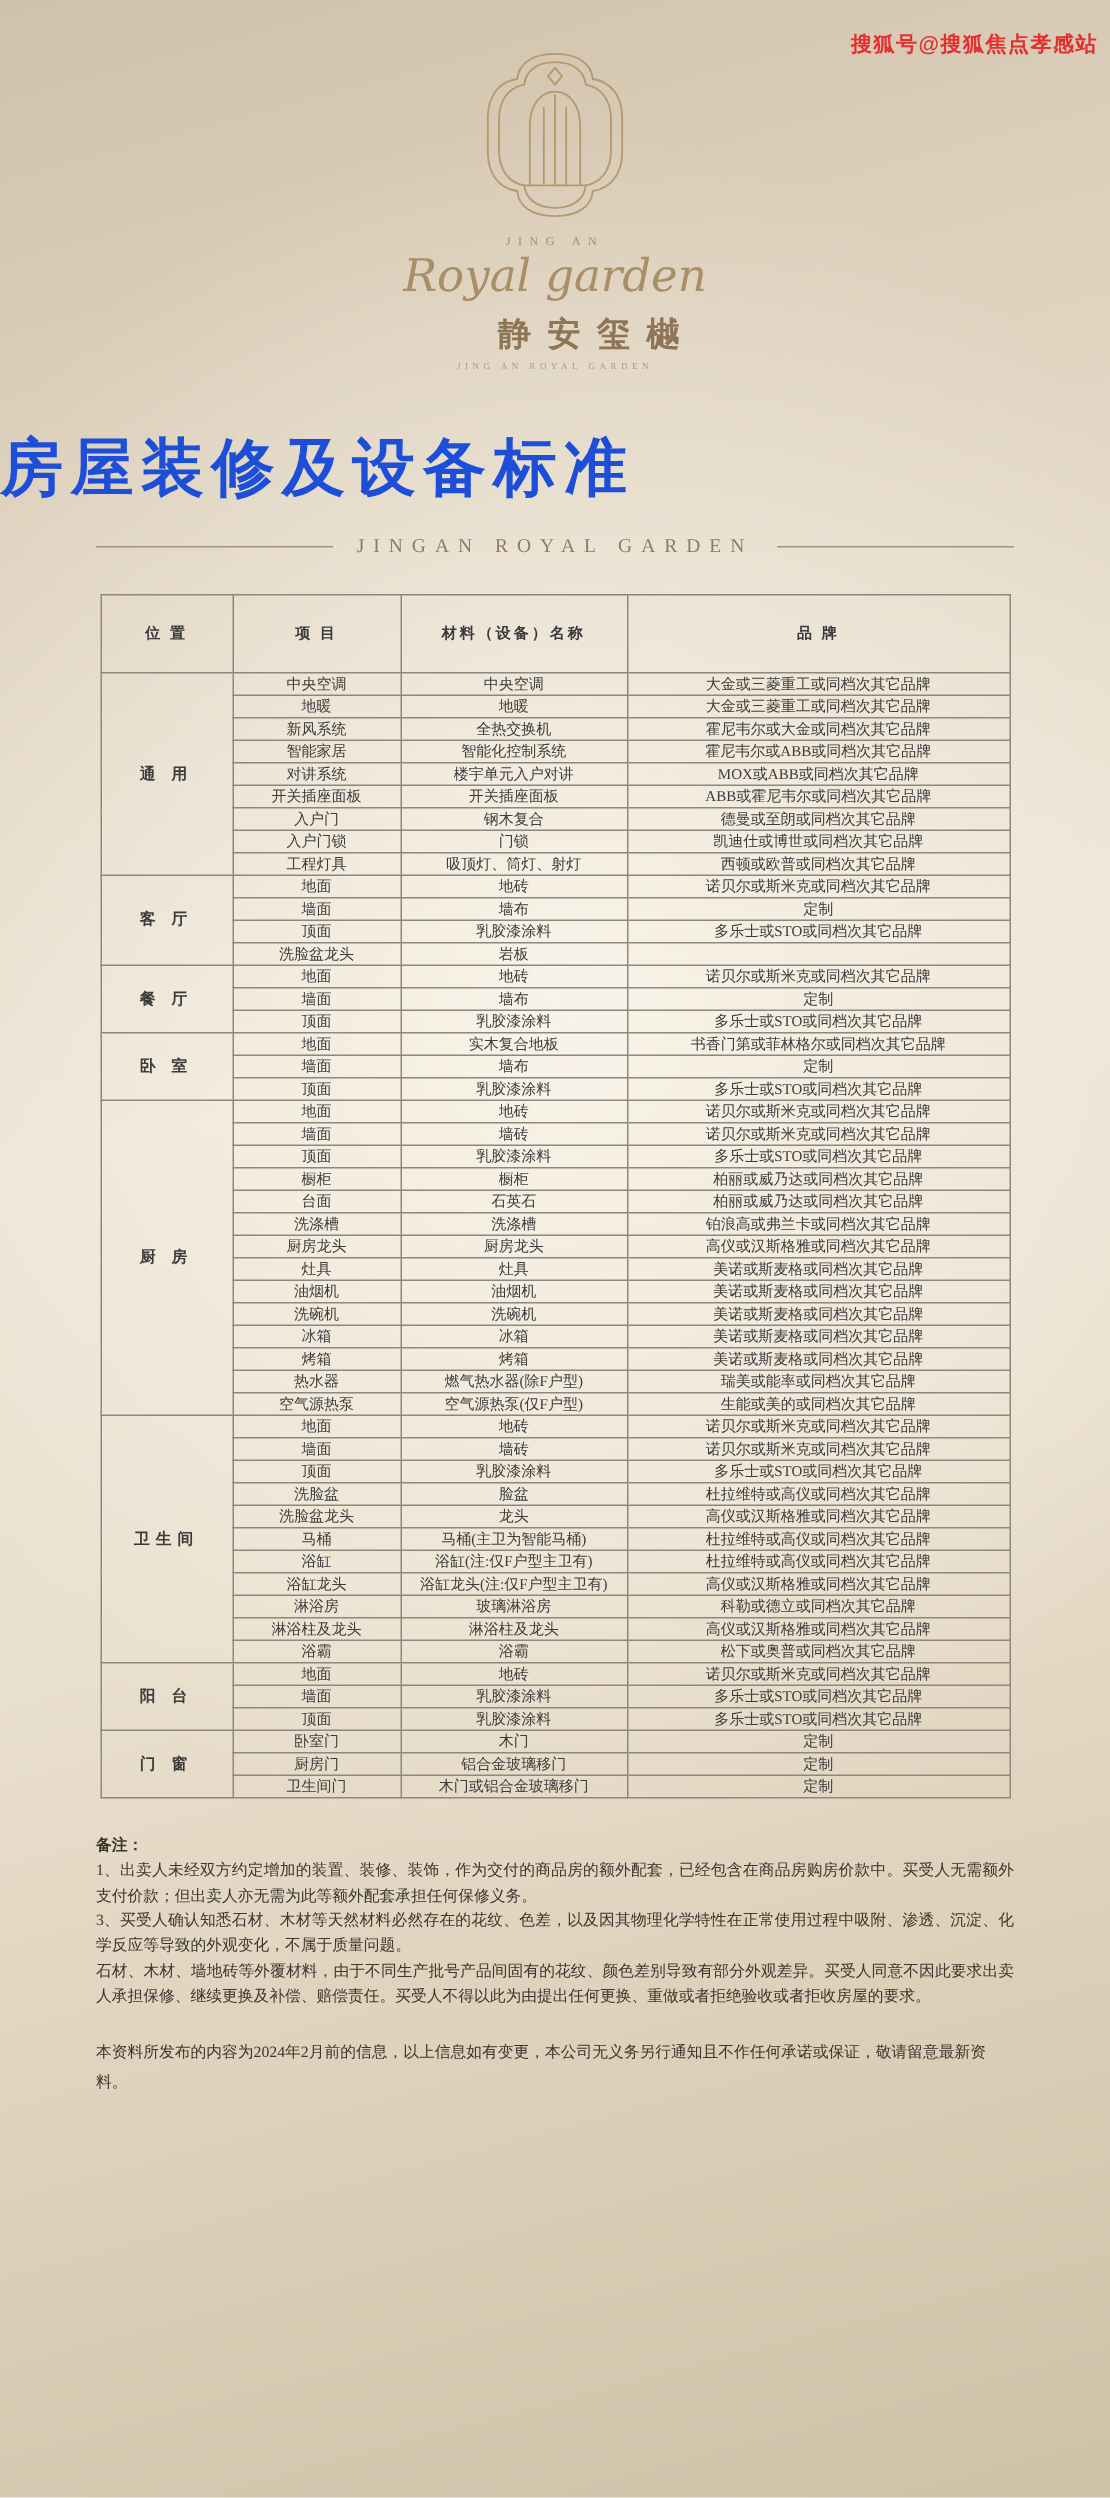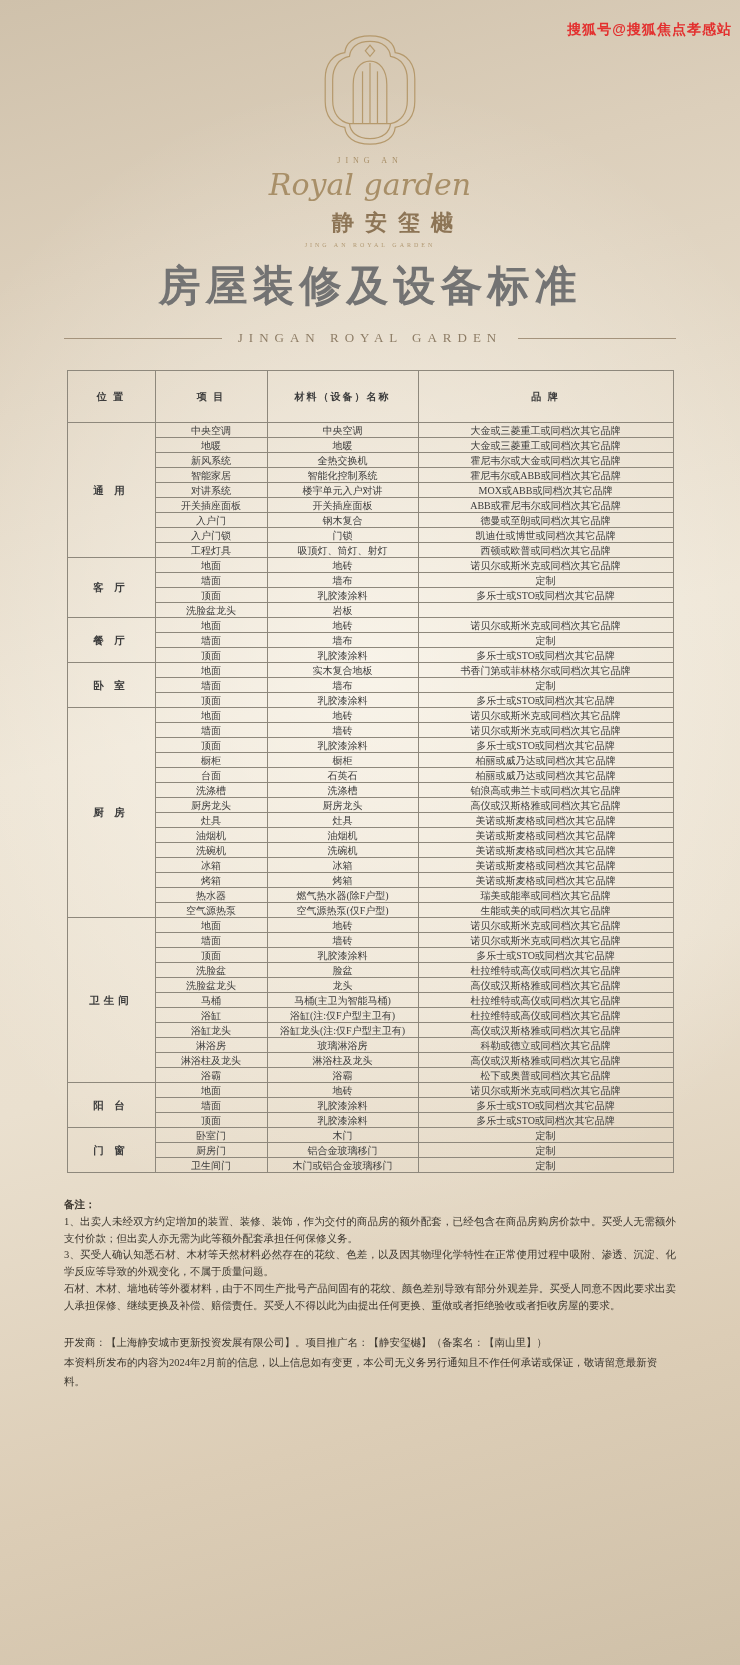--- a/index.html
+++ b/index.html
@@ -16,22 +16,22 @@
     font-family:"Liberation Sans", sans-serif;
     font-size:14px;font-weight:bold;color:#e3302f;letter-spacing:1px;
   }
   .logo{margin-top:30px;text-align:center;}
   .logo svg{display:block;margin:0 auto;}
   .logo-kicker{margin-top:6px;font-size:8px;letter-spacing:5px;color:#a88f68;}
   .logo-script{margin-top:2px;font-size:30px;font-style:italic;color:#a88f68;font-family:"DejaVu Serif", serif;}
   .logo-cn{margin-top:6px;font-size:22px;font-weight:bold;letter-spacing:11px;text-indent:11px;color:#8d7556;margin-left:45px;}
   .logo-tag{margin-top:4px;font-size:6px;letter-spacing:3px;color:#b29a74;}
   .page-title{
-    margin-top:10px;text-align:center;
-    font-size:42px;font-weight:bold;letter-spacing:5px;color:#737373;
+    margin-top:36px;
+    font-size:42px;font-weight:bold;letter-spacing:5px;color:#1d4ed8;
   }
   .subtitle-row{
     width:612px;margin:16px auto 0;display:flex;align-items:center;gap:16px;
   }
   .subtitle-row .line{flex:1;height:1px;background:#a4937c;}
   .subtitle-text{font-size:13px;letter-spacing:6px;color:#8d7c65;white-space:nowrap;}
   table.spec{
     width:606px;margin:24px auto 0;border-collapse:collapse;table-layout:fixed;
     font-size:10px;color:#3c3c3c;
   }
@@ -361,15 +361,14 @@
 </table>
 
 <div class="notes">
   <p class="notes-title">备注：</p>
   <p>1、出卖人未经双方约定增加的装置、装修、装饰，作为交付的商品房的额外配套，已经包含在商品房购房价款中。买受人无需额外支付价款；但出卖人亦无需为此等额外配套承担任何保修义务。</p>
   <p>3、买受人确认知悉石材、木材等天然材料必然存在的花纹、色差，以及因其物理化学特性在正常使用过程中吸附、渗透、沉淀、化学反应等导致的外观变化，不属于质量问题。</p>
   <p>石材、木材、墙地砖等外覆材料，由于不同生产批号产品间固有的花纹、颜色差别导致有部分外观差异。买受人同意不因此要求出卖人承担保修、继续更换及补偿、赔偿责任。买受人不得以此为由提出任何更换、重做或者拒绝验收或者拒收房屋的要求。</p>
 </div>
 
 <div class="footer">
-  <p>开发商：【上海静安城市更新投资发展有限公司】。项目推广名：【静安玺樾】（备案名：【南山里】）</p>
   <p>本资料所发布的内容为2024年2月前的信息，以上信息如有变更，本公司无义务另行通知且不作任何承诺或保证，敬请留意最新资料。</p>
 </div>
 
 </body></html>

